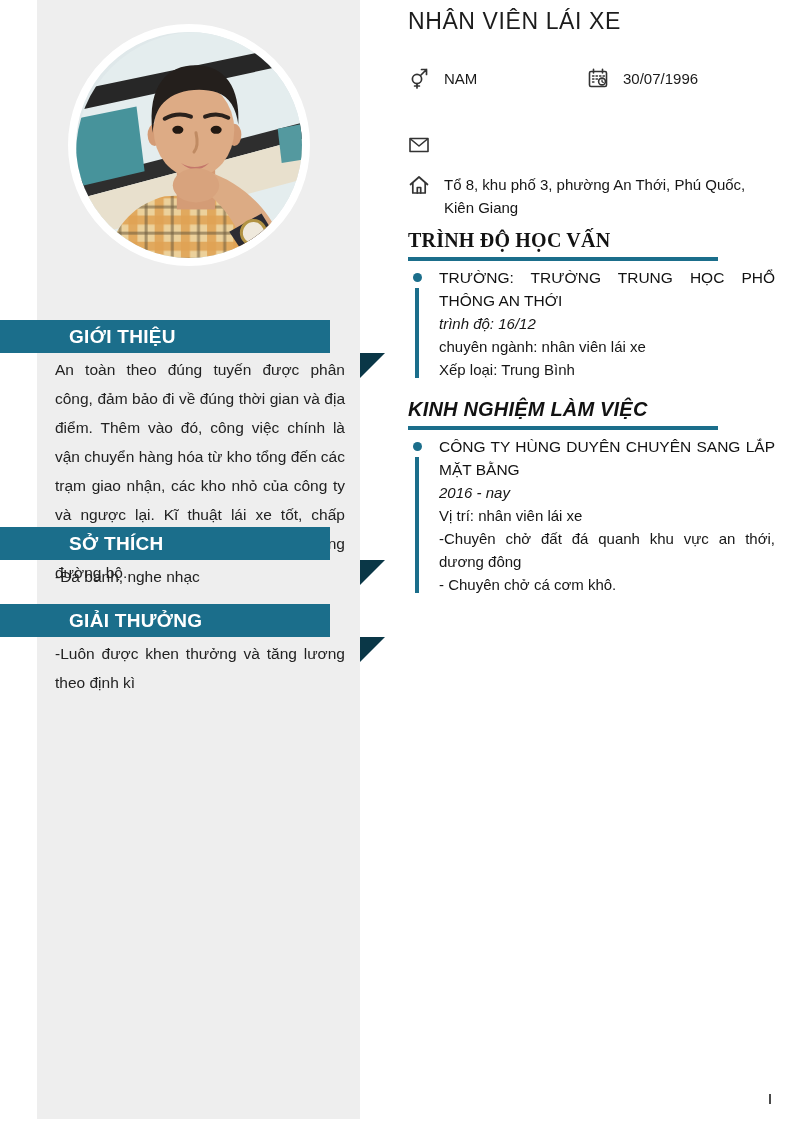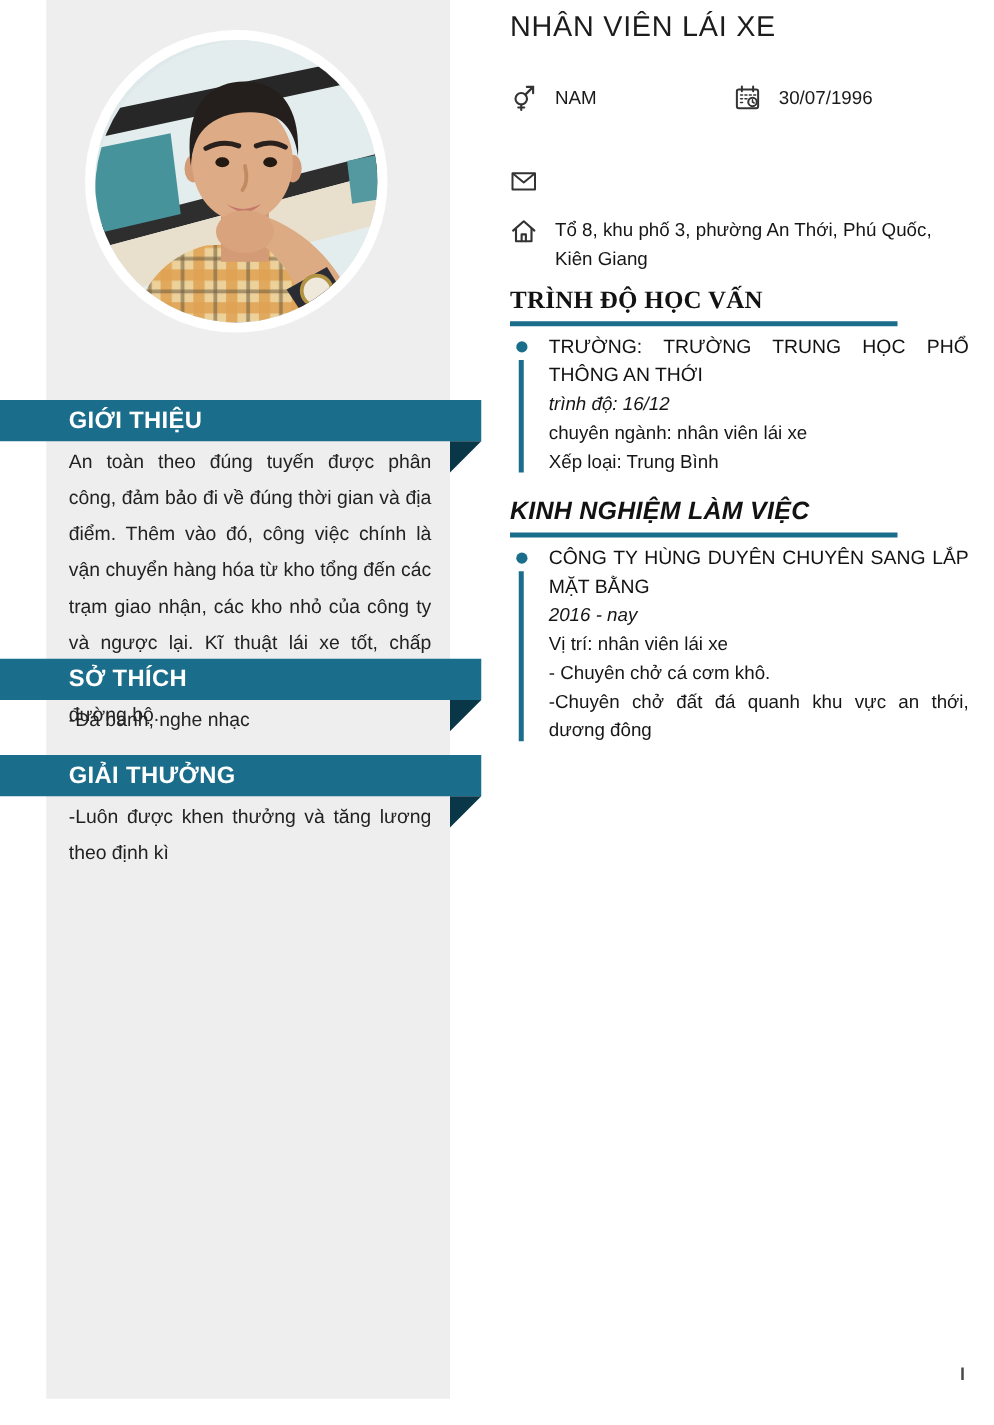--- a/index.html
+++ b/index.html
@@ -14,21 +14,21 @@
     position:relative;width:795px;height:1140px;background:#ffffff;
     font-family:"Liberation Sans",sans-serif;color:var(--ink);overflow:hidden;
   }
   
   .sidebar{position:absolute;left:37px;top:0;width:323px;height:1119px;background:var(--side-bg);}
   .photo-ring{
     position:absolute;left:31px;top:24px;width:242px;height:242px;
     border:8px solid #ffffff;border-radius:50%;overflow:hidden;background:#dfe8ea;
   }
   .photo-ring svg{display:block;}
-  .ribbon{position:absolute;left:-37px;width:385px;height:33px;background:var(--accent);}
+  .ribbon{position:absolute;left:-37px;width:330px;height:33px;background:var(--accent);padding-left:14px;}
   .ribbon-label{display:block;line-height:33px;padding-left:55px;font-size:19px;font-weight:bold;color:#ffffff;letter-spacing:.3px;}
   .ribbon-fold{position:absolute;left:360px;top:33px;width:0;height:0;border-top:25px solid var(--fold);border-right:25px solid transparent;}
   .ribbon-intro{top:320px;}
   .ribbon-hobby{top:527px;}
   .ribbon-award{top:604px;}
   .side-body{position:absolute;left:18px;width:290px;margin:0;font-size:15.5px;line-height:29px;color:#222222;}
   .justify{text-align:justify;}
   .intro-body{top:355px;}
   .hobby-body{top:562px;}
   .award-body{top:639px;}
@@ -181,19 +181,19 @@
 
     <h3 class="sec-head head-exp">KINH NGHIỆM LÀM VIỆC</h3>
     <div class="rule"></div>
 
     <div class="entry">
       <span class="dot"></span>
       <span class="bar"></span>
       <p class="e-title">CÔNG TY HÙNG DUYÊN CHUYÊN SANG LẮP MẶT BẰNG</p>
       <p class="e-it">2016 - nay</p>
       <p class="e-line">Vị trí: nhân viên lái xe</p>
+      <p class="e-line justify">-Chuyên chở đất đá quanh khu vực an thới, dương đông</p>
       <p class="e-line">- Chuyên chở cá cơm khô.</p>
-      <p class="e-line justify">-Chuyên chở đất đá quanh khu vực an thới, dương đông</p>
     </div>
   </div>
 
   <div class="artifact"></div>
 </div>
 
 </body></html>

